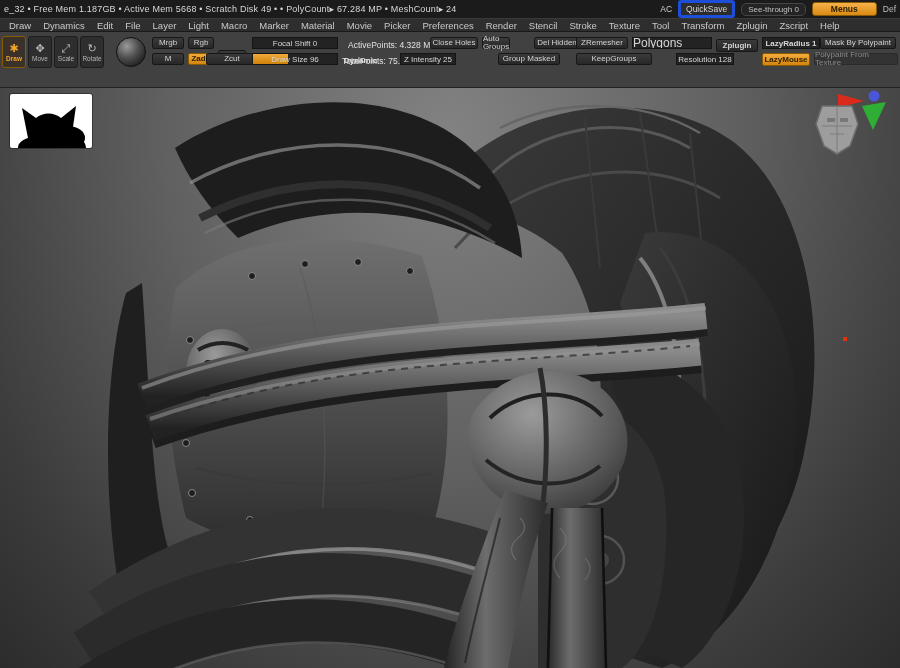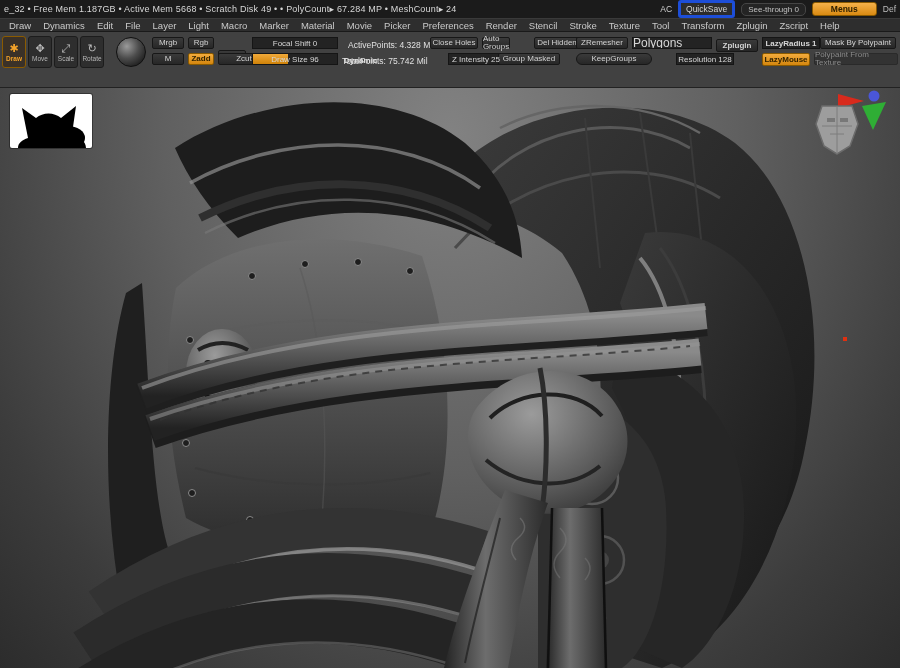--- a/index.html
+++ b/index.html
@@ -126,45 +126,45 @@
       <span class="mode-label">Rotate</span>
     </div>
 
     <div class="mat-sphere"></div>
 
     <div class="zchip" style="left:152px;top:5px;width:32px;">Mrgb</div>
     <div class="zchip" style="left:188px;top:5px;width:26px;">Rgb</div>
     <div class="zchip" style="left:218px;top:18px;width:28px;padding-left:12px;">Zsub</div>
     <div class="zchip" style="left:152px;top:21px;width:32px;">M</div>
     <div class="zchip orange" style="left:188px;top:21px;width:26px;">Zadd</div>
-    <div class="zchip" style="left:218px;top:21px;width:52px;">Zcut</div>
+    <div class="zchip" style="left:206px;top:21px;width:52px;">Zcut</div>
 
     <div class="zslider" style="left:252px;top:5px;width:86px;">
       <span class="txt">Focal Shift 0</span>
     </div>
     <div class="zslider" style="left:252px;top:21px;width:86px;">
       <span class="fill" style="width:42%;"></span>
       <span class="txt">Draw Size 96</span>
     </div>
     <span class="tb-text bold" style="left:344px;top:24px;">Dynamic</span>
 
     <span class="tb-text" style="left:348px;top:8px;">ActivePoints: 4.328 Mil</span>
     <span class="tb-text" style="left:342px;top:24px;">TotalPoints: 75.742 Mil</span>
 
-    <div class="zslider" style="left:448px;top:21px;width:56px;">
+    <div class="zslider" style="left:400px;top:21px;width:56px;">
       <span class="txt">Z Intensity 25</span>
     </div>
 
     <div class="zchip" style="left:430px;top:5px;width:48px;">Close Holes</div>
     <div class="zchip" style="left:482px;top:5px;width:28px;">Auto Groups</div>
     <div class="zchip" style="left:534px;top:5px;width:46px;">Del Hidden</div>
     <div class="zchip" style="left:498px;top:21px;width:62px;">Group Masked</div>
 
     <div class="zchip" style="left:576px;top:5px;width:52px;">ZRemesher</div>
-    <div class="zchip" style="left:576px;top:21px;width:76px;border-radius:6px;">KeepGroups</div>
+    <div class="zchip" style="left:576px;top:21px;width:76px;">KeepGroups</div>
 
     <div class="zslider" style="left:632px;top:5px;width:80px;">
       <span class="txt" style="font-size:12px;">Target Polygons Count 1</span>
     </div>
     <div class="zchip" style="left:716px;top:7px;width:42px;height:13px;font-weight:bold;">Zplugin</div>
     <div class="zslider" style="left:676px;top:21px;width:58px;">
       <span class="txt">Resolution 128</span>
     </div>
 
     <div class="zslider" style="left:762px;top:5px;width:58px;font-weight:bold;">

